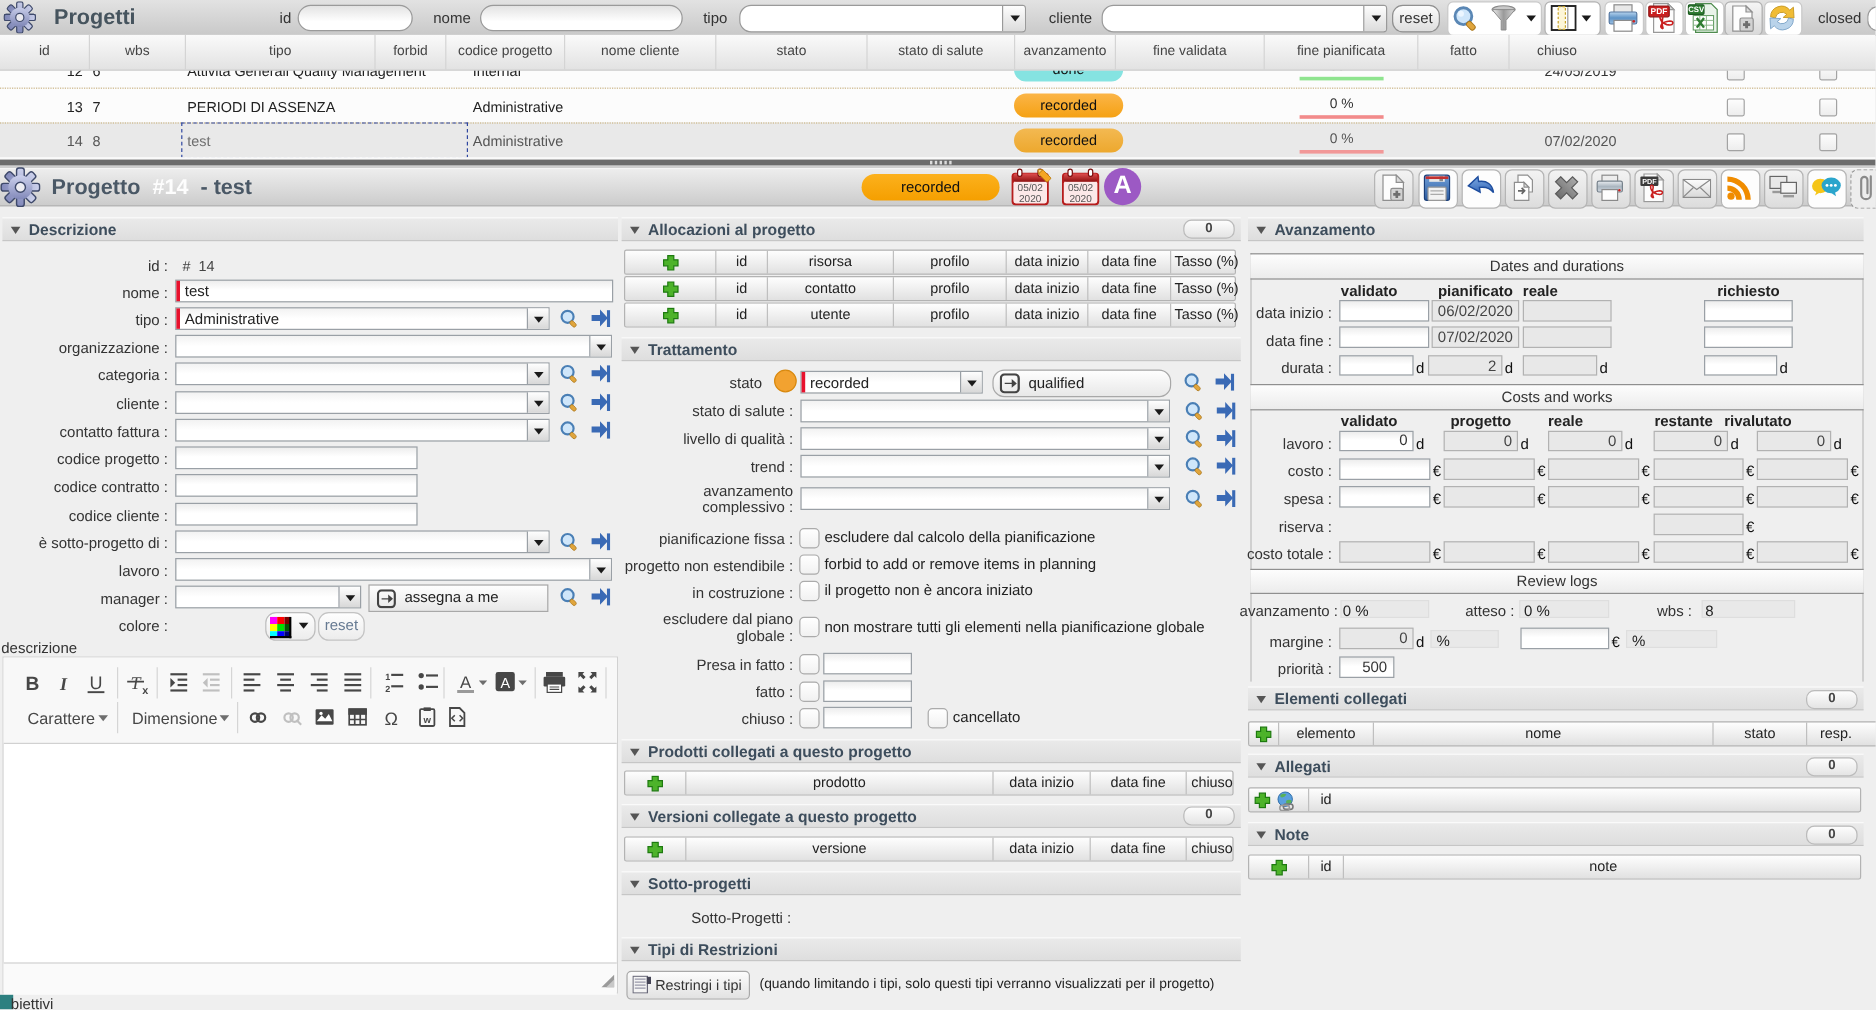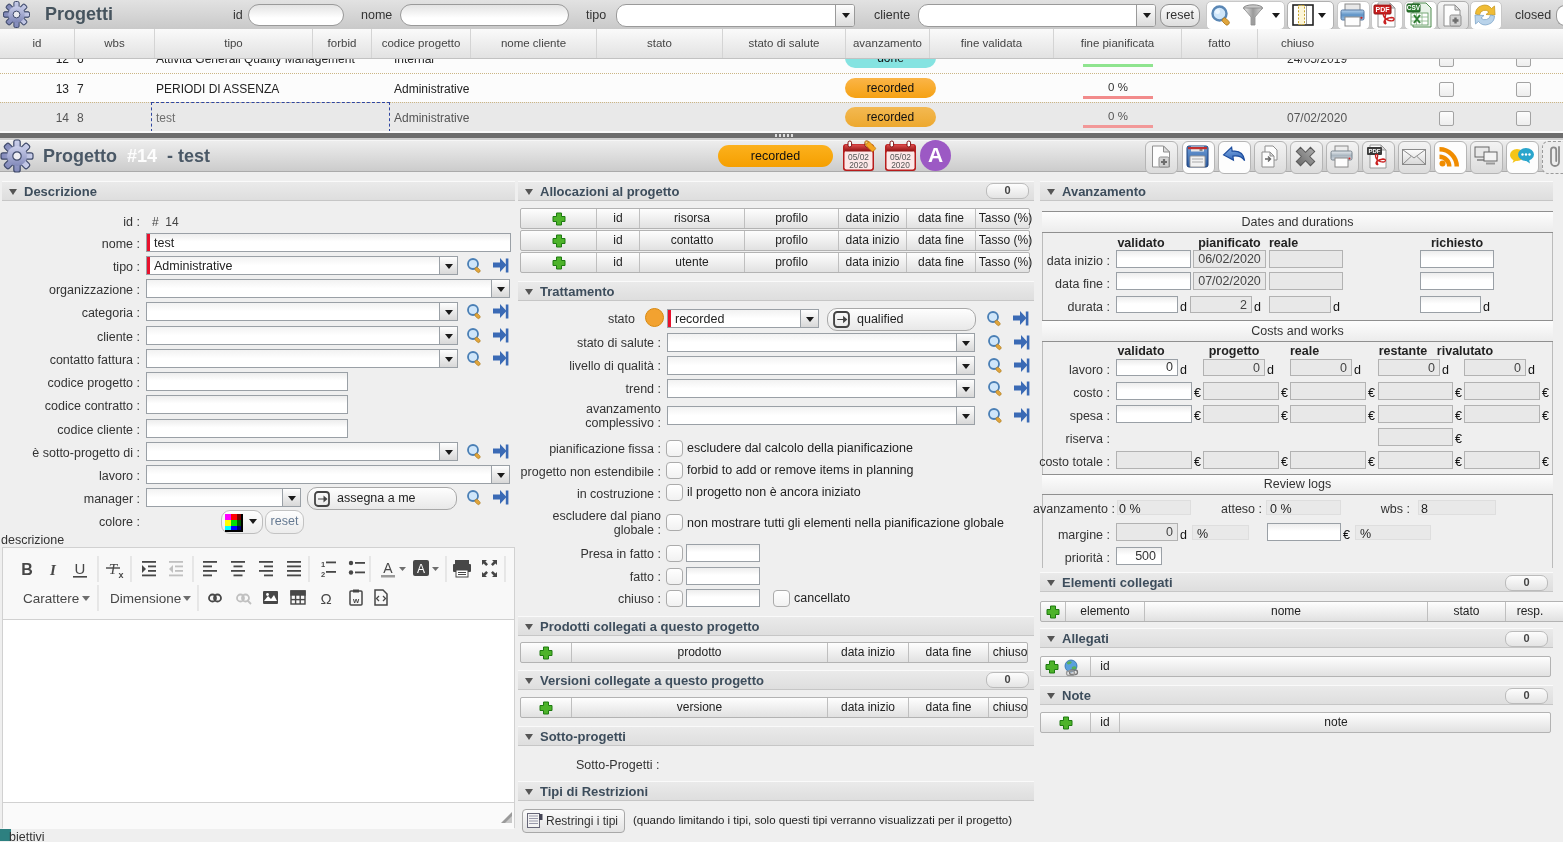--- a/index.html
+++ b/index.html
@@ -524,21 +524,21 @@
 <div class="lab" style="left:0;top:469px;width:140px">lavoro :</div>
 <div class="cmb" style="left:146px;top:465px;width:364px">
     <div class="b"></div>
     <div class="dar" style="right:4px;top:7px"></div>
   </div>
 <div class="lab" style="left:0;top:492px;width:140px">manager :</div>
 <div class="cmb" style="left:146px;top:488px;width:155px">
     <div class="b"></div>
     <div class="dar" style="right:4px;top:7px"></div>
   </div>
-<div class="a" style="left:307px;top:487px;width:148px;height:21px;border:1px solid #a8a8a8;border-radius:10px;background:linear-gradient(#fefefe,#e8e8e8)">
+<div class="a" style="left:307px;top:487px;width:148px;height:21px;border:1px solid #a8a8a8;border-radius:0;background:linear-gradient(#fefefe,#e8e8e8)">
  <svg style="position:absolute;left:6px;top:2.5px" width="16" height="16" viewBox="0 0 16 16">
       <rect x="1" y="1" width="14" height="14" rx="3" fill="none" stroke="#444" stroke-width="1.8"></rect>
       <path d="M4 8 h5.5 v-3 l4 3.5 l-4 3.5 v-3 h-5.5 z" fill="#444" transform="translate(0,-0.5)"></path>
     </svg>
  <div class="a" style="left:29px;top:3px;font-size:12.5px;color:#222">assegna a me</div>
 </div>
 <svg class="a" style="left:466px;top:489px" width="17" height="17" viewBox="0 0 17 17">
     <circle cx="7" cy="7" r="5" fill="#cfe6fa" stroke="#4a7fb5" stroke-width="1.8"></circle>
     <rect x="10.6" y="9.6" width="6" height="3.4" rx="1.6" transform="rotate(45 10.6 9.6)" fill="#e0a53c" stroke="#a8761d" stroke-width="0.6"></rect>
   </svg>

